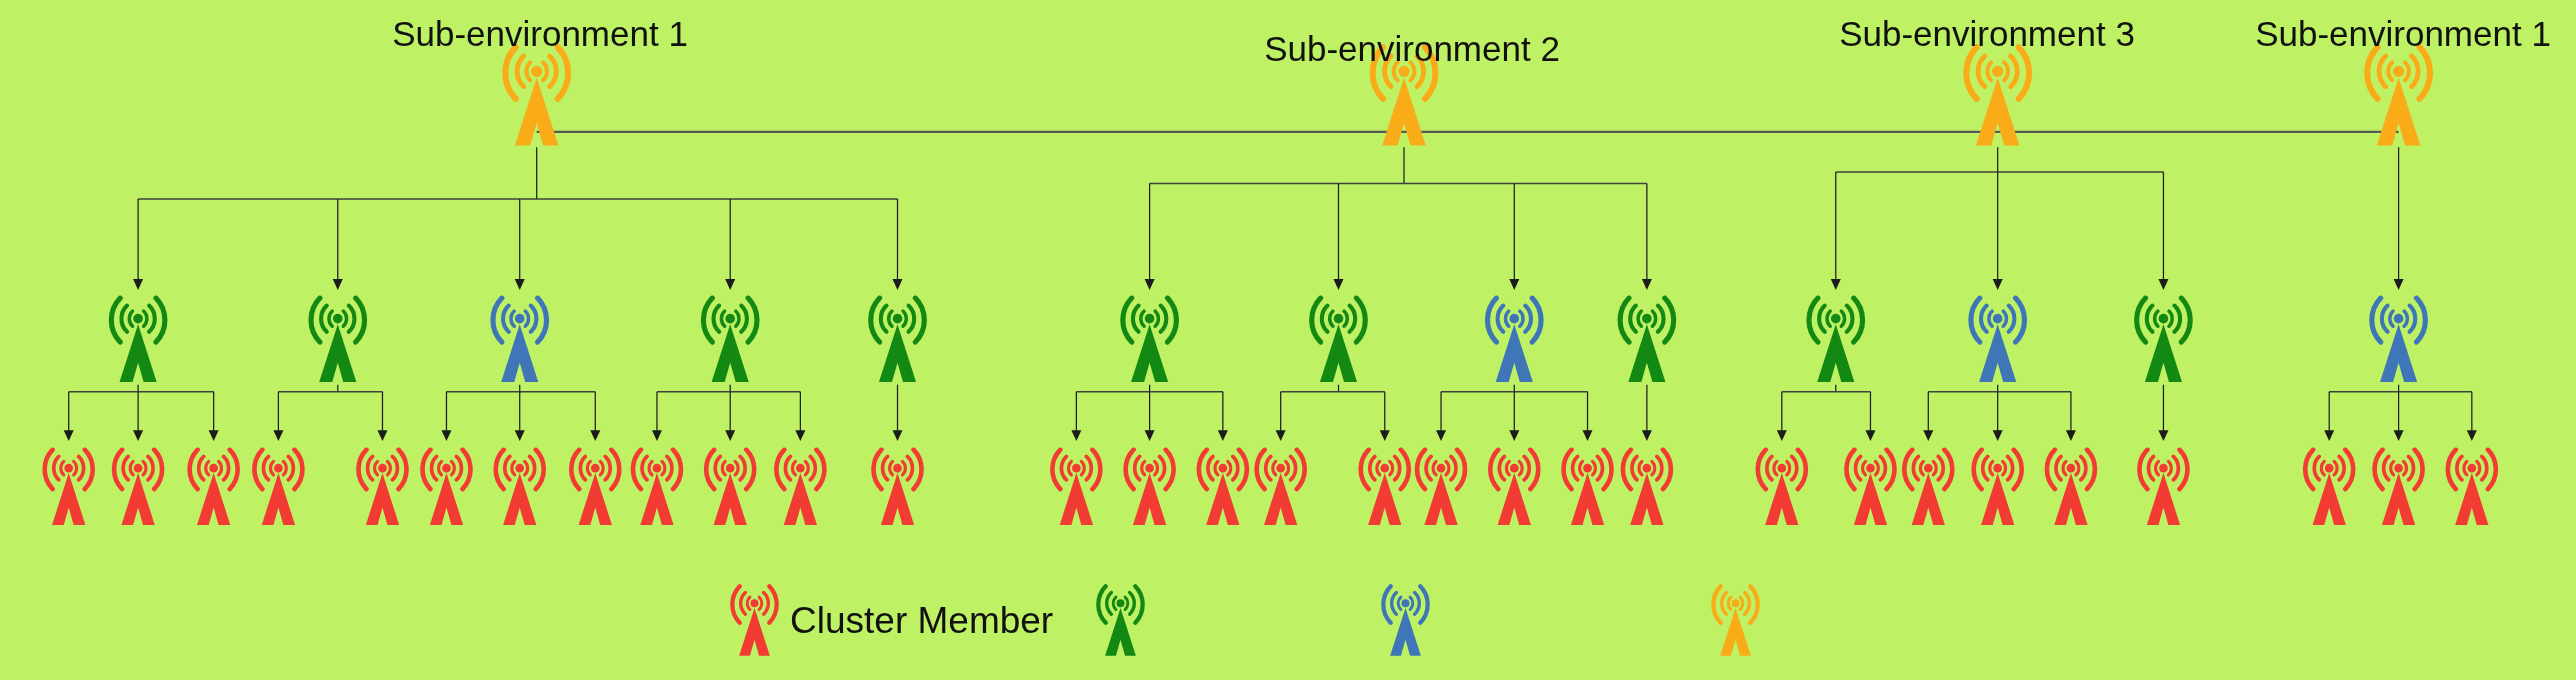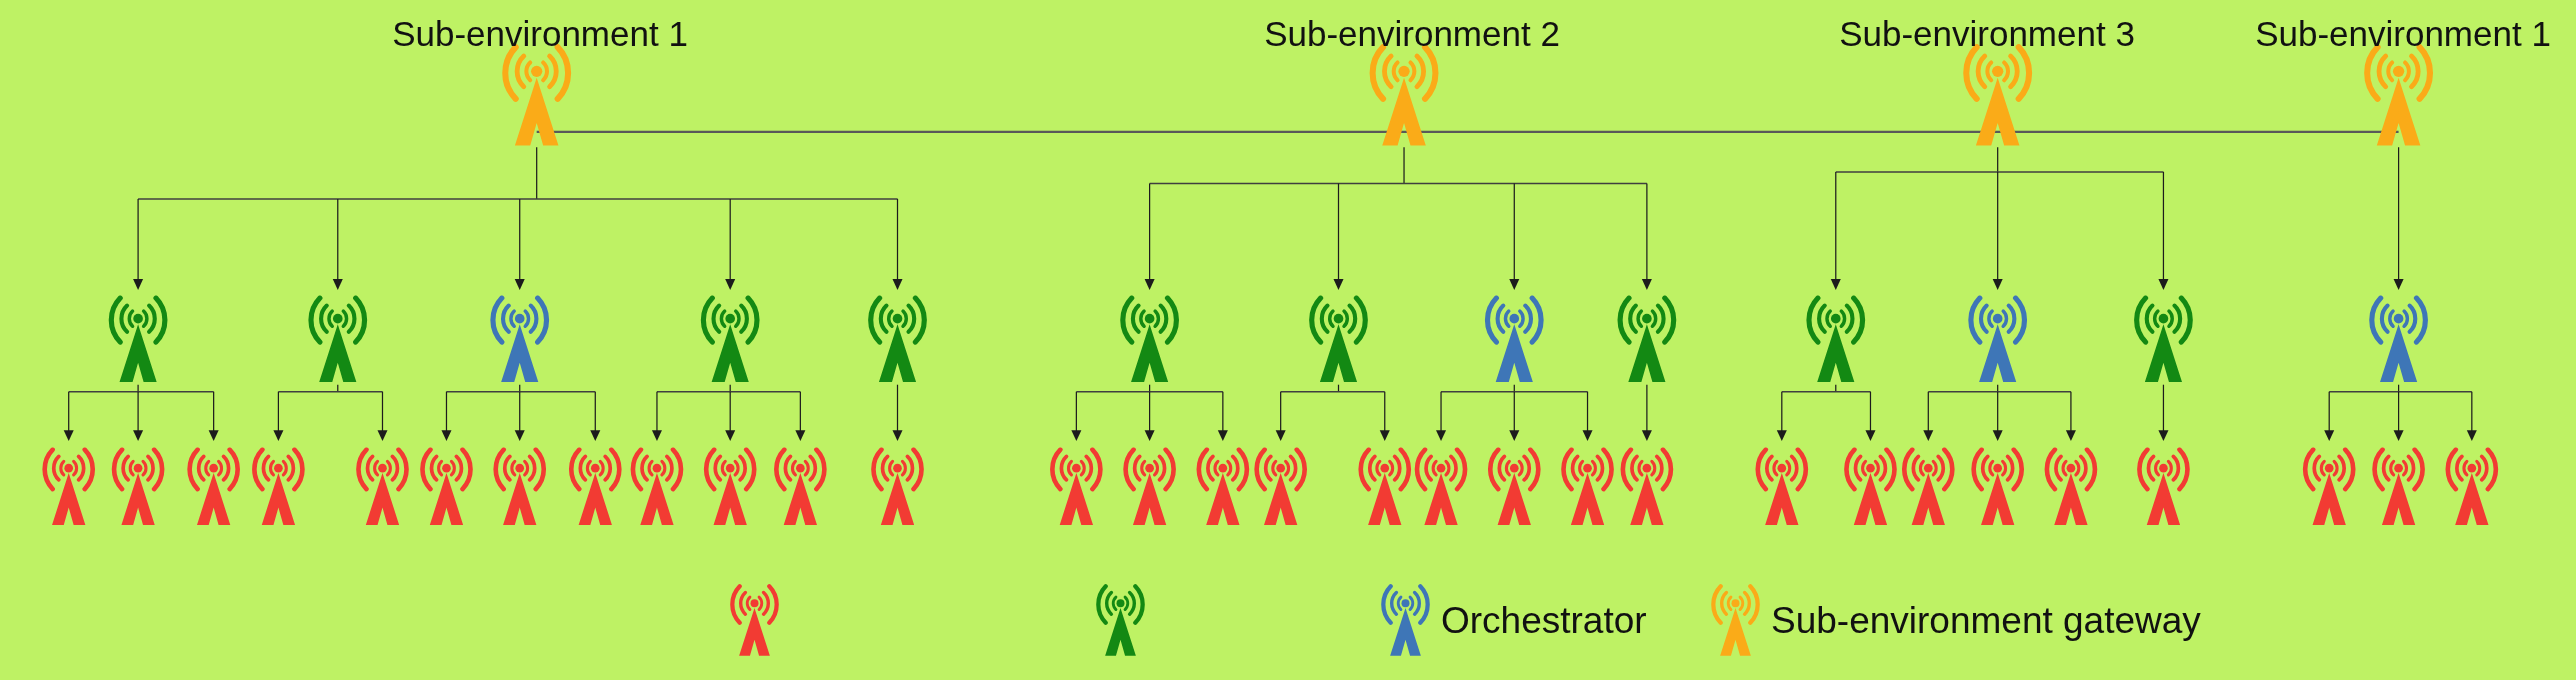--- a/index.html
+++ b/index.html
@@ -213,44 +213,43 @@
       <use href="#tower-icon" x="2765" y="580" width="80" height="104" style="color:#F23B33"></use>
       <use href="#tower-icon" x="3057.5" y="57" width="105" height="136" style="color:#FAAB18"></use>
       <use href="#tower-icon" x="3064" y="383" width="92" height="116" style="color:#3E76B7"></use>
       <use href="#tower-icon" x="2980" y="580" width="80" height="104" style="color:#F23B33"></use>
       <use href="#tower-icon" x="3070" y="580" width="80" height="104" style="color:#F23B33"></use>
       <use href="#tower-icon" x="3165" y="580" width="80" height="104" style="color:#F23B33"></use>
     </svg>
 
   <div id="labels">
       <div class="se-label" style="left: 540px;">Sub-environment 1</div>
-      <div class="se-label" style="left: 1412px;">Sub-environment 2</div>
+      <div class="se-label" style="left: 1412px; margin-top: 15px;">Sub-environment 2</div>
       <div class="se-label" style="left: 1987px;">Sub-environment 3</div>
       <div class="se-label" style="left: 2403px;">Sub-environment 1</div>
     </div>
 
   <div id="legend">
       <div class="legend-item" style="left: 726px; top: 584px;">
         <svg width="57" height="74" viewBox="0 0 100 130">
           <use href="#tower-icon" style="color:#F23B33"></use>
         </svg>
+        <span class="legend-label">Cluster Member</span>
       </div>
       <div class="legend-item" style="left: 1092px; top: 584px;">
         <svg width="57" height="74" viewBox="0 0 100 130">
           <use href="#tower-icon" style="color:#138913"></use>
         </svg>
       </div>
       <div class="legend-item" style="left: 1377px; top: 584px;">
         <svg width="57" height="74" viewBox="0 0 100 130">
           <use href="#tower-icon" style="color:#3E76B7"></use>
         </svg>
-        <span class="legend-label">Orchestrator</span>
       </div>
       <div class="legend-item" style="left: 1707px; top: 584px;">
         <svg width="57" height="74" viewBox="0 0 100 130">
           <use href="#tower-icon" style="color:#FAAB18"></use>
         </svg>
-        <span class="legend-label">Sub-environment gateway</span>
       </div>
     </div>
 
 </div>
 
 
 </body></html>

